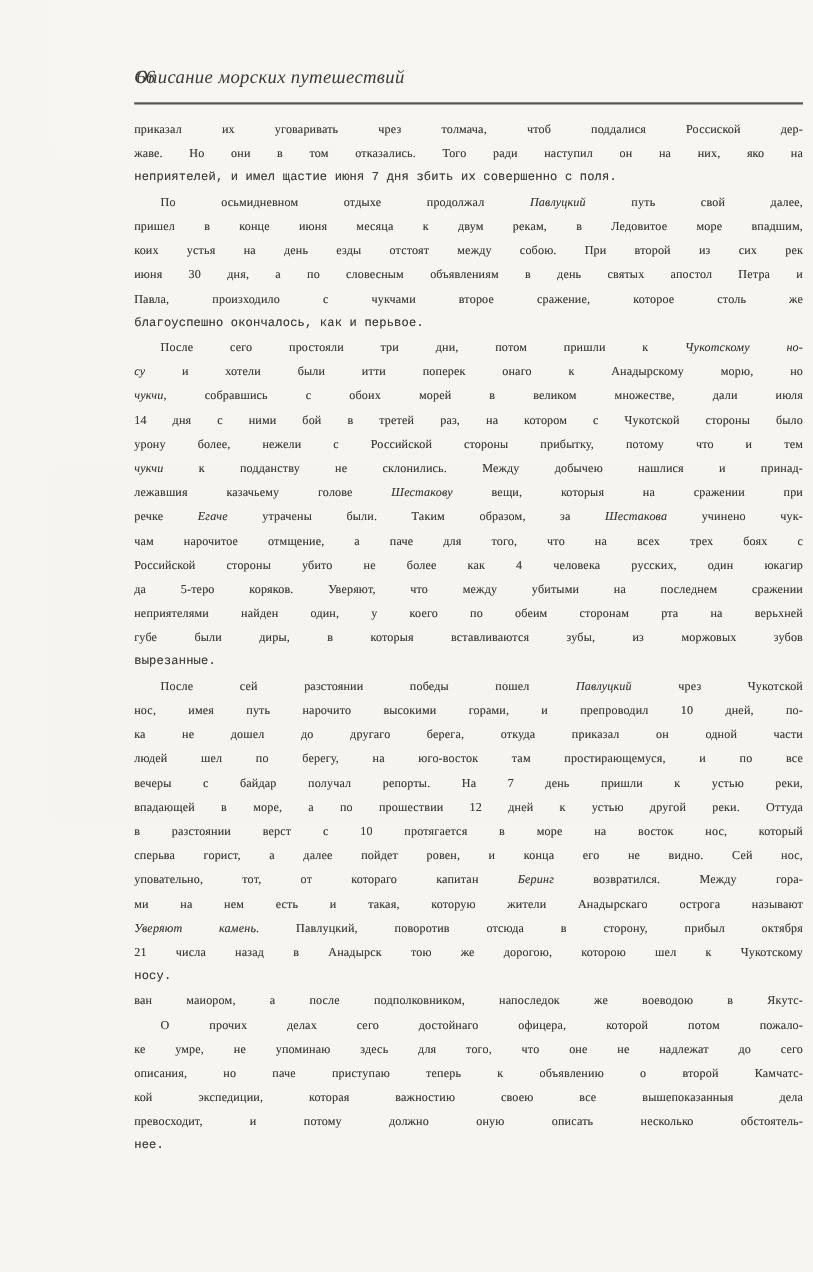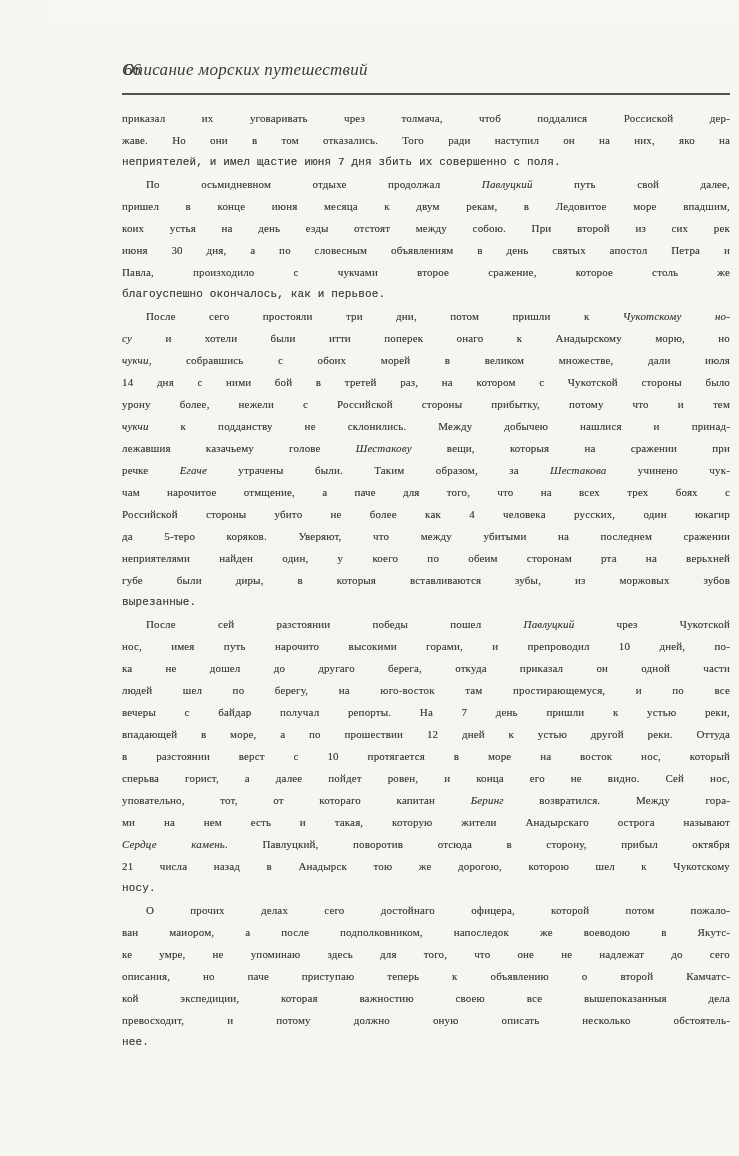--- a/index.html
+++ b/index.html
@@ -110,24 +110,24 @@
       <div class="line indent"><span>После сей разстоянии победы пошел </span><span class="it">Павлуцкий</span><span> чрез Чукотской</span></div>
       <div class="line"><span>нос, имея путь нарочито высокими горами, и препроводил 10 дней, по-</span></div>
       <div class="line"><span>ка не дошел до другаго берега, откуда приказал он одной части</span></div>
       <div class="line"><span>людей шел по берегу, на юго-восток там простирающемуся, и по все</span></div>
       <div class="line"><span>вечеры с байдар получал репорты. На 7 день пришли к устью реки,</span></div>
       <div class="line"><span>впадающей в море, а по прошествии 12 дней к устью другой реки. Оттуда</span></div>
       <div class="line"><span>в разстоянии верст с 10 протягается в море на восток нос, который</span></div>
       <div class="line"><span>сперьва горист, а далее пойдет ровен, и конца его не видно. Сей нос,</span></div>
       <div class="line"><span>уповательно, тот, от котораго капитан </span><span class="it">Беринг</span><span> возвратился. Между гора-</span></div>
       <div class="line"><span>ми на нем есть и такая, которую жители Анадырскаго острога называют</span></div>
-      <div class="line"><span class="it">Сердце камень</span><span>. Павлуцкий, поворотив отсюда в сторону, прибыл октября</span></div>
+      <div class="line"><span class="it">Уверяют камень</span><span>. Павлуцкий, поворотив отсюда в сторону, прибыл октября</span></div>
       <div class="line"><span>21 числа назад в Анадырск тою же дорогою, которою шел к Чукотскому</span></div>
       <div class="line last"><span>носу.</span></div>
+      <div class="line"><span>ван маиором, а после подполковником, напоследок же воеводою в Якутс-</span></div>
       <div class="line indent"><span>О прочих делах сего достойнаго офицера, которой потом пожало-</span></div>
-      <div class="line"><span>ван маиором, а после подполковником, напоследок же воеводою в Якутс-</span></div>
       <div class="line"><span>ке умре, не упоминаю здесь для того, что оне не надлежат до сего</span></div>
       <div class="line"><span>описания, но паче приступаю теперь к объявлению о второй Камчатс-</span></div>
       <div class="line"><span>кой экспедиции, которая важностию своею все вышепоказанныя дела</span></div>
       <div class="line"><span>превосходит, и потому должно оную описать несколько обстоятель-</span></div>
       <div class="line last"><span>нее.</span></div>
     </div>
 </div>
 
 </body></html>

